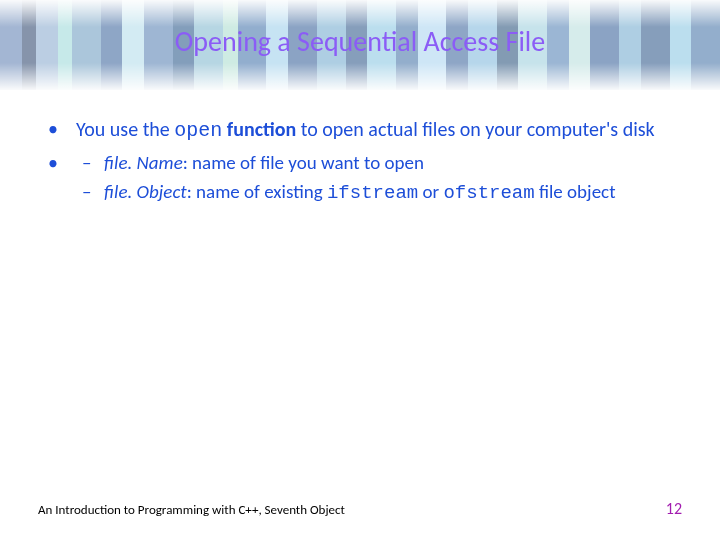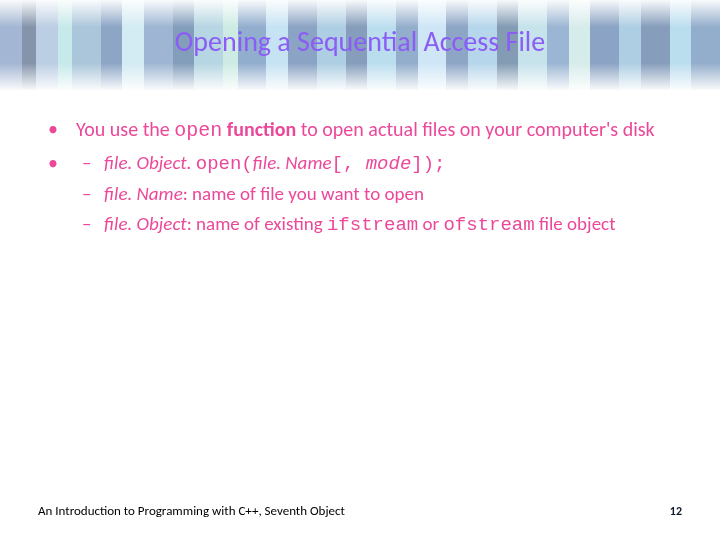--- a/index.html
+++ b/index.html
@@ -62,21 +62,21 @@
     font-weight: 400;
     color: #8b5cf6;
   }
   .content {
     position: absolute;
     top: 116px;
     left: 38px;
     right: 38px;
     font-size: 20px;
     line-height: 1.32;
-    color: #ec4899;
+    color: #1d4ed8;
   }
   ul.lvl1 { list-style: none; }
   ul.lvl1 > li { position: relative; padding-left: 38px; margin-bottom: 6px; }
   ul.lvl1 > li::before {
     content: "•";
     position: absolute;
     left: 10px;
     top: 0;
     font-size: 20px;
   }
@@ -94,39 +94,36 @@
     position: absolute;
     bottom: 22px;
     left: 38px;
     right: 38px;
     display: flex;
     justify-content: space-between;
     align-items: baseline;
     font-size: 13px;
     color: #000;
   }
-  .pagenum { font-size: 12px; color: #0f172a; font-weight: bold; }
+  .pagenum { font-size: 16px; color: #a21caf; }
 </style>
 </head>
 <body>
 
 <div class="banner"></div>
 
 <h1 class="title">Opening a Sequential Access File</h1>
 
 <div class="content">
   <ul class="lvl1">
     <li>
       <span>You use the </span><span class="mono">open</span><b> function</b><span> to open actual files on your computer's disk</span>
     </li>
     <li>
       <ul class="lvl2">
-        <li>
-          <span class="ital">file. Object. </span><span class="mono">open(</span><span class="ital">file. Name</span><span class="mono">[, </span><span class="ital mono">mode</span><span class="mono">]);</span>
-        </li>
         <li>
           <span class="ital">file. Name</span><span>: name of file you want to open</span>
         </li>
         <li>
           <span class="ital">file. Object</span><span>: name of existing </span><span class="mono">ifstream</span><span> or </span><span class="mono">ofstream</span><span> file object</span>
         </li>
       </ul>
     </li>
   </ul>
 </div>

